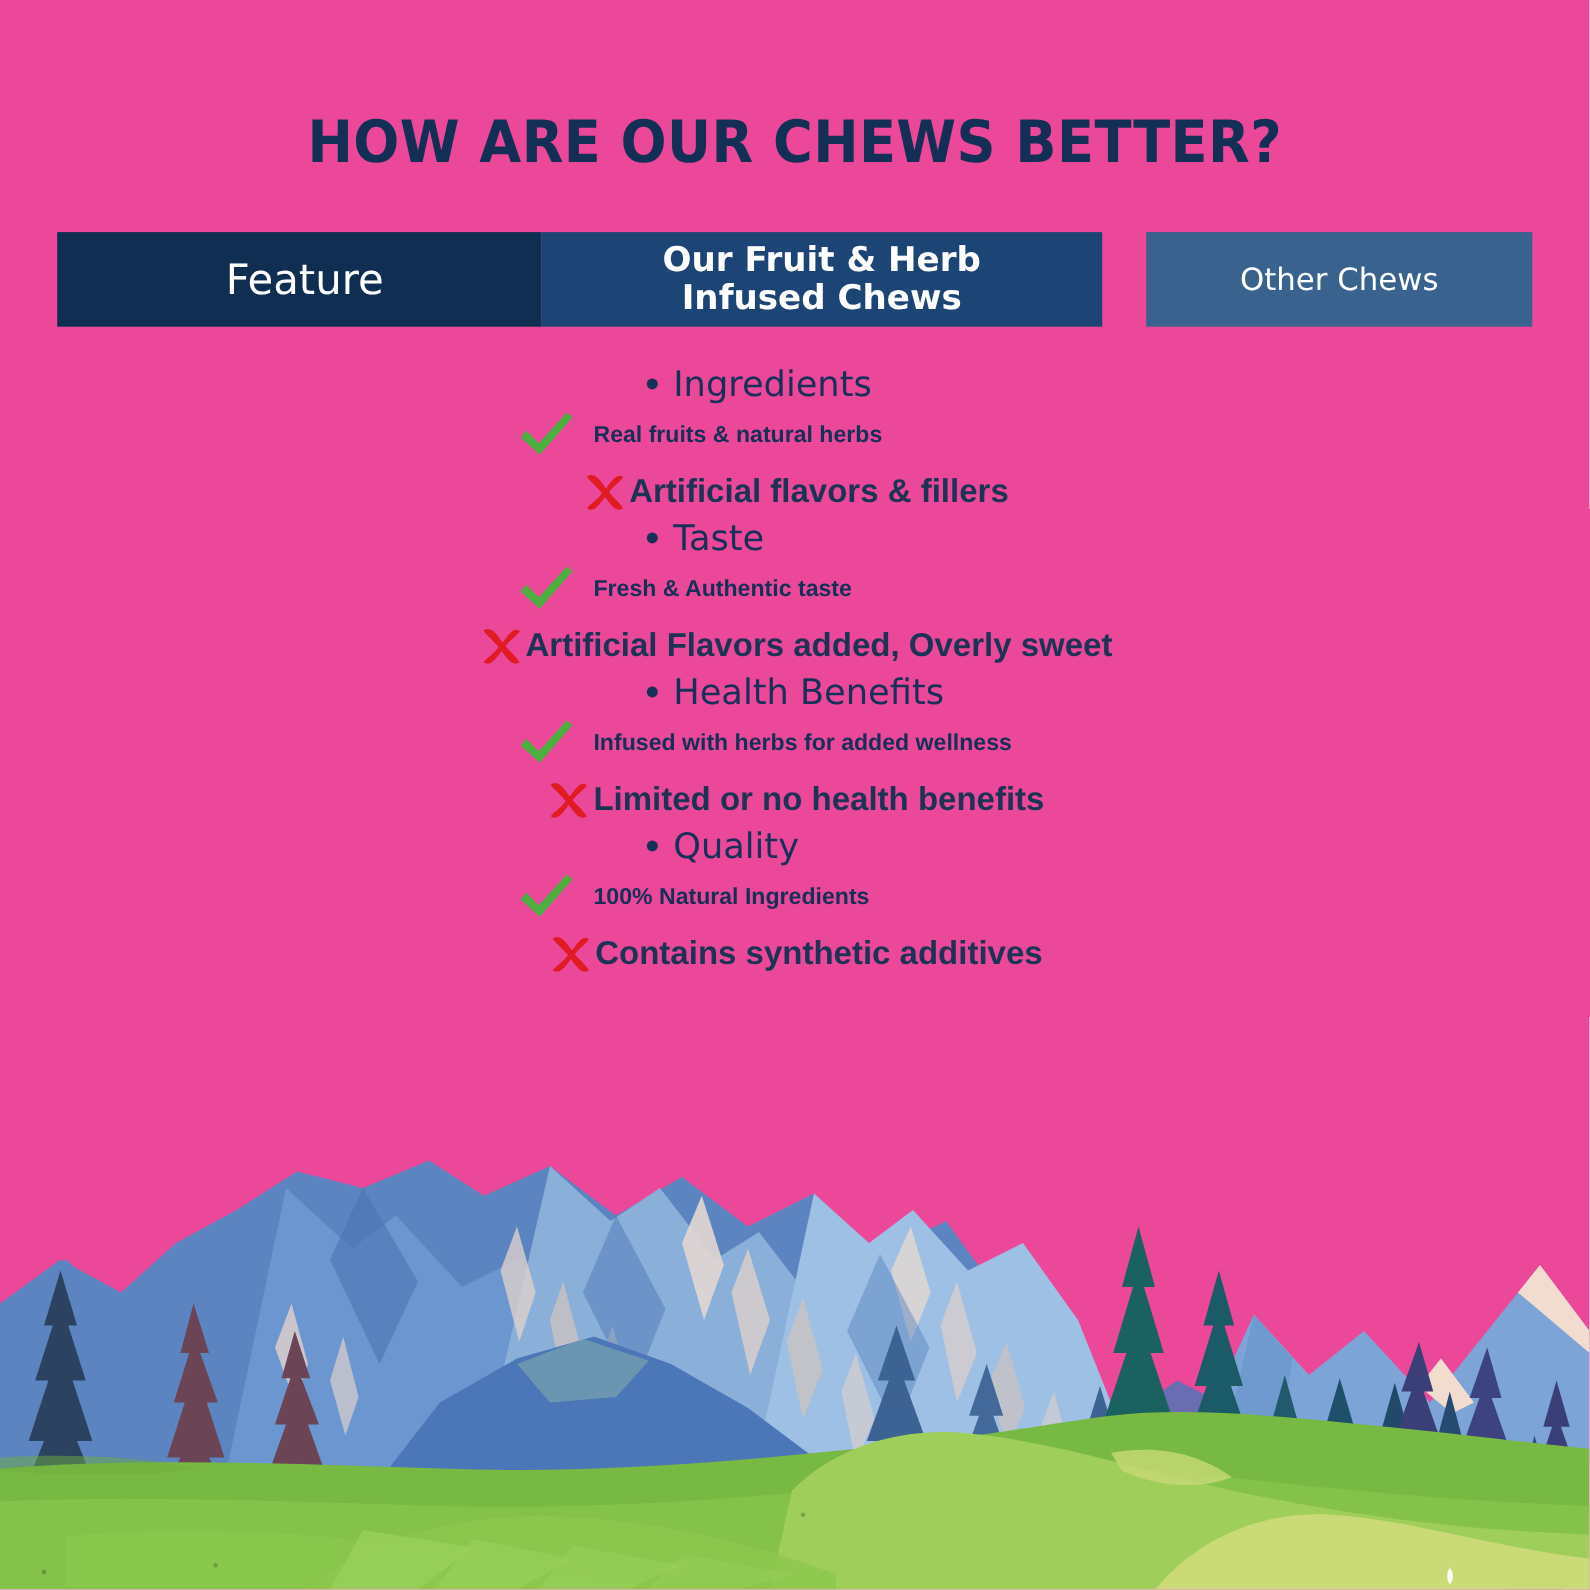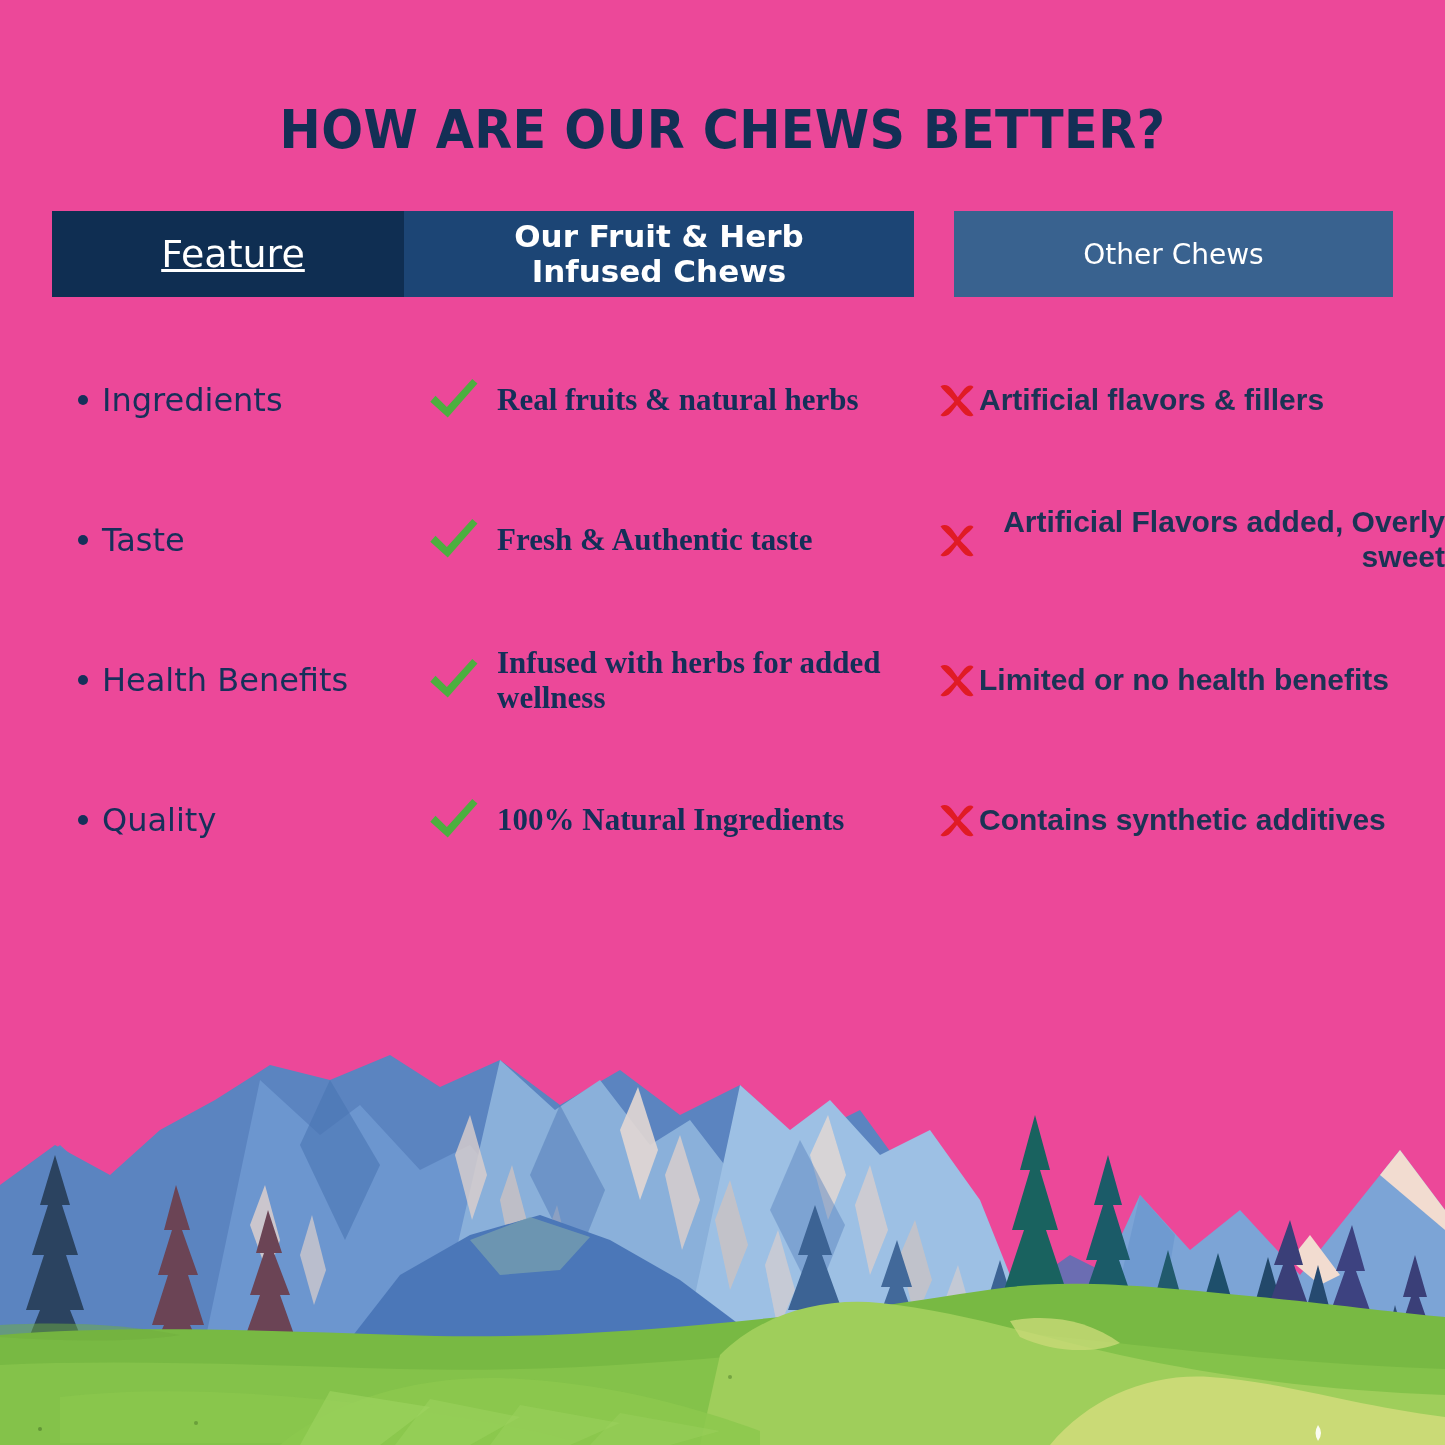--- a/index.html
+++ b/index.html
@@ -50,27 +50,26 @@
   }
   .th {
     display: flex;
     align-items: center;
     justify-content: center;
     color: #ffffff;
     text-align: center;
     box-sizing: border-box;
   }
   .th-feature {
-    width: 352px;
+    width: 440px;
     background: #0f2e52;
     font-size: 38px;
     font-weight: 400;
     font-family: "DejaVu Sans", sans-serif;
     padding-left: 10px;
-    text-decoration: underline;
   }
   .th-ours {
     width: 510px;
     background: #1c4575;
     font-size: 31px;
     font-weight: bold;
     font-family: "DejaVu Sans", sans-serif;
     line-height: 1.12;
     padding: 12px 14px;
   }
@@ -88,20 +87,21 @@
     position: absolute;
     left: 0;
     top: 330px;
     width: 1445px;
   }
   .row {
     position: relative;
     height: 140px;
     display: flex;
     align-items: center;
+    flex-direction: column;
   }
 
   .cell-feature {
     width: 425px;
     padding-left: 78px;
     box-sizing: border-box;
     display: flex;
     align-items: center;
     gap: 14px;
     color: #16305a;
@@ -120,23 +120,23 @@
   .cell-ours {
     width: 510px;
     box-sizing: border-box;
     display: flex;
     align-items: center;
     gap: 16px;
     padding-right: 12px;
   }
   .cell-ours .txt {
     color: #142f58;
-    font-size: 31px;
+    font-size: 21px;
     font-weight: bold;
-    font-family: Liberation Serif, serif;
+    font-family: Liberation Sans, sans-serif;
     line-height: 1.14;
   }
 
   .cell-other {
     flex: 1;
     box-sizing: border-box;
     display: flex;
     align-items: center;
     gap: 0;
     text-align: right;

